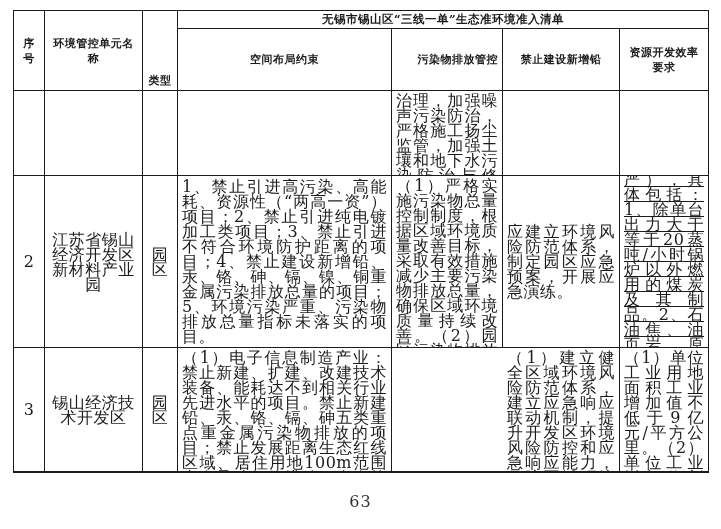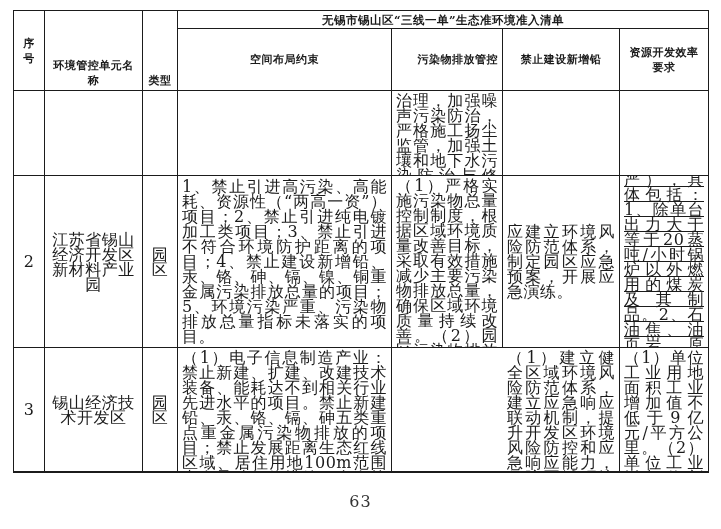--- a/index.html
+++ b/index.html
@@ -48,21 +48,20 @@
     line-height: 15px;
     align-items: center;
     justify-content: center;
     text-align: center;
   }
   .cell.title-cell {
     font-weight: bold;
     font-size: 11.5px;
     line-height: 16px;
     align-items: center;
-    justify-content: center;
     text-align: center;
     padding: 0 2px;
   }
   .cell.center {
     align-items: center;
     justify-content: center;
     text-align: center;
   }
   .cell.mid {
     justify-content: center;
@@ -87,21 +86,21 @@
 </head>
 <body>
 
 <div class="page">
 
   <div class="doc-table">
 
     <div class="cell hdr" style="grid-column:1; grid-row:1 / 3;">
       <div class="txt">序号</div>
     </div>
-    <div class="cell hdr" style="grid-column:2; grid-row:1 / 3;justify-content:flex-end;">
+    <div class="cell hdr" style="grid-column:2; grid-row:1 / 3;">
       <div class="txt">环境管控单元名称</div>
     </div>
     <div class="cell hdr" style="grid-column:3; grid-row:1 / 3;justify-content:flex-end;">
       <div class="txt">类型</div>
     </div>
 
     <div class="cell title-cell last-col" style="grid-column:4 / 8; grid-row:1;">
       <div class="txt">无锡市锡山区“三线一单”生态准环境准入清单</div>
     </div>
 

